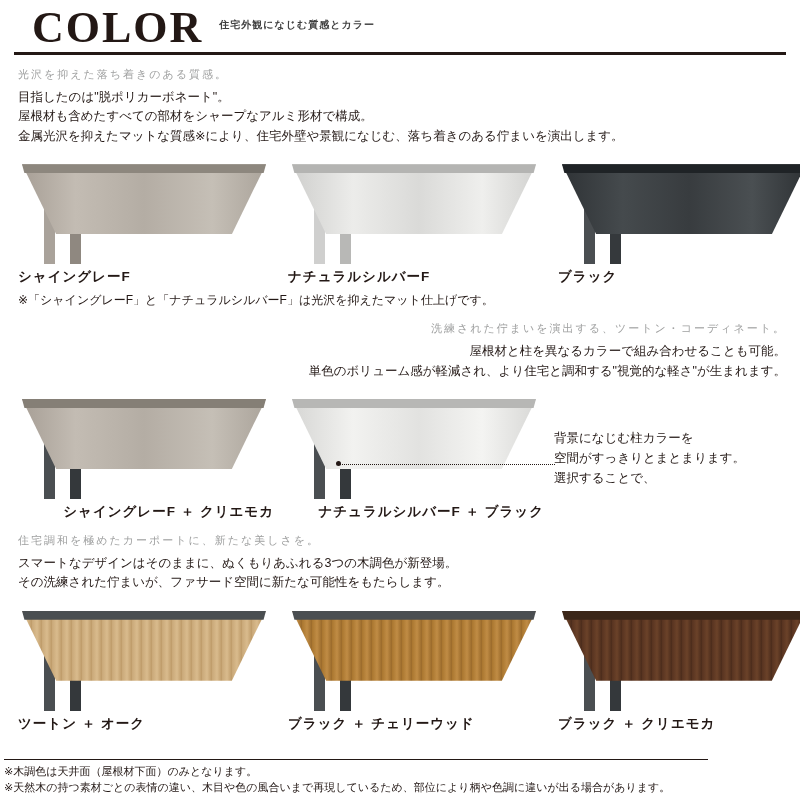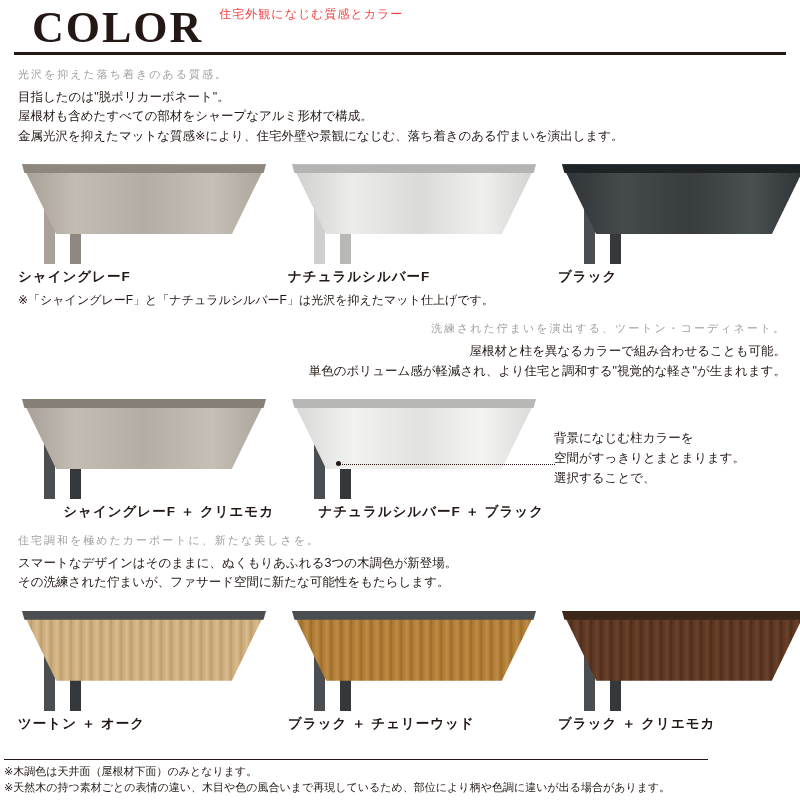--- a/index.html
+++ b/index.html
@@ -10,41 +10,41 @@
     background: #ffffff;
     font-family: "Liberation Sans", "DejaVu Sans", sans-serif;
     color: #231815;
     position: relative;
     overflow: hidden;
   }
 
   
   .header {
     display: flex;
-    align-items: flex-start;
+    align-items: center;
     padding: 6px 0 0 18px;
     border-bottom: 3px solid #231815;
     margin: 0 14px 0 14px;
     padding-bottom: 2px;
   }
   .header-title {
     font-family: "Liberation Serif", "DejaVu Serif", serif;
     font-size: 44px;
     font-weight: 700;
     letter-spacing: 2px;
     line-height: 1;
     color: #231815;
   }
   .header-sub {
-    font-size: 12px;
-    font-weight: 400;
+    font-size: 10px;
+    font-weight: 700;
     letter-spacing: 1px;
     margin-left: 16px;
     margin-bottom: 6px;
-    color: #ef4444;
+    color: #404040;
   }
 
   
   .section { padding: 0 14px; }
   .sec-heading {
     font-size: 11px;
     font-weight: 400;
     letter-spacing: 2px;
     color: #9fa0a0;
     margin: 12px 0 6px 4px;

